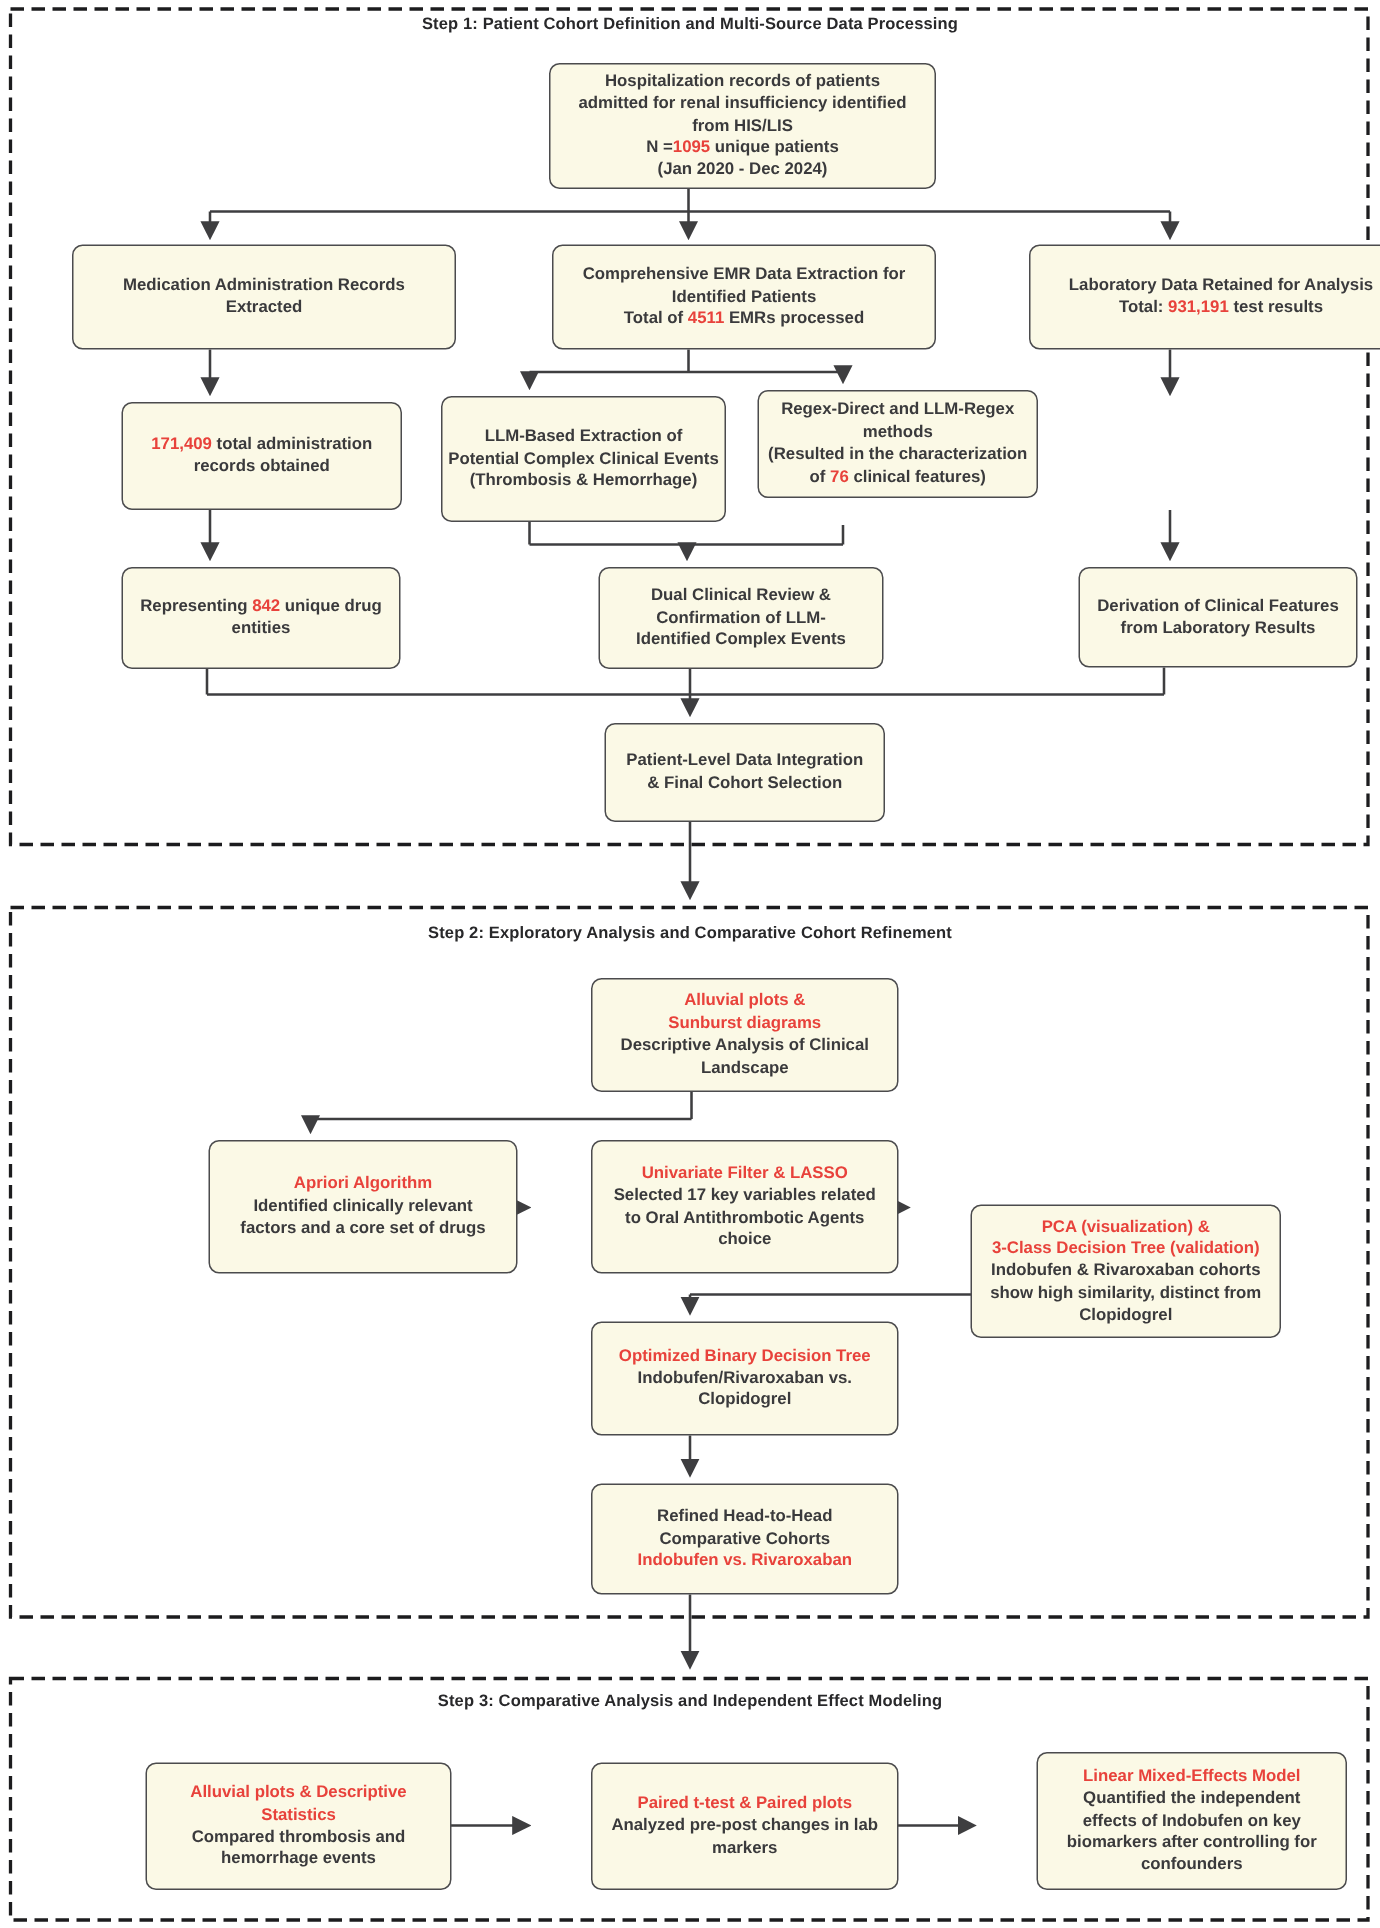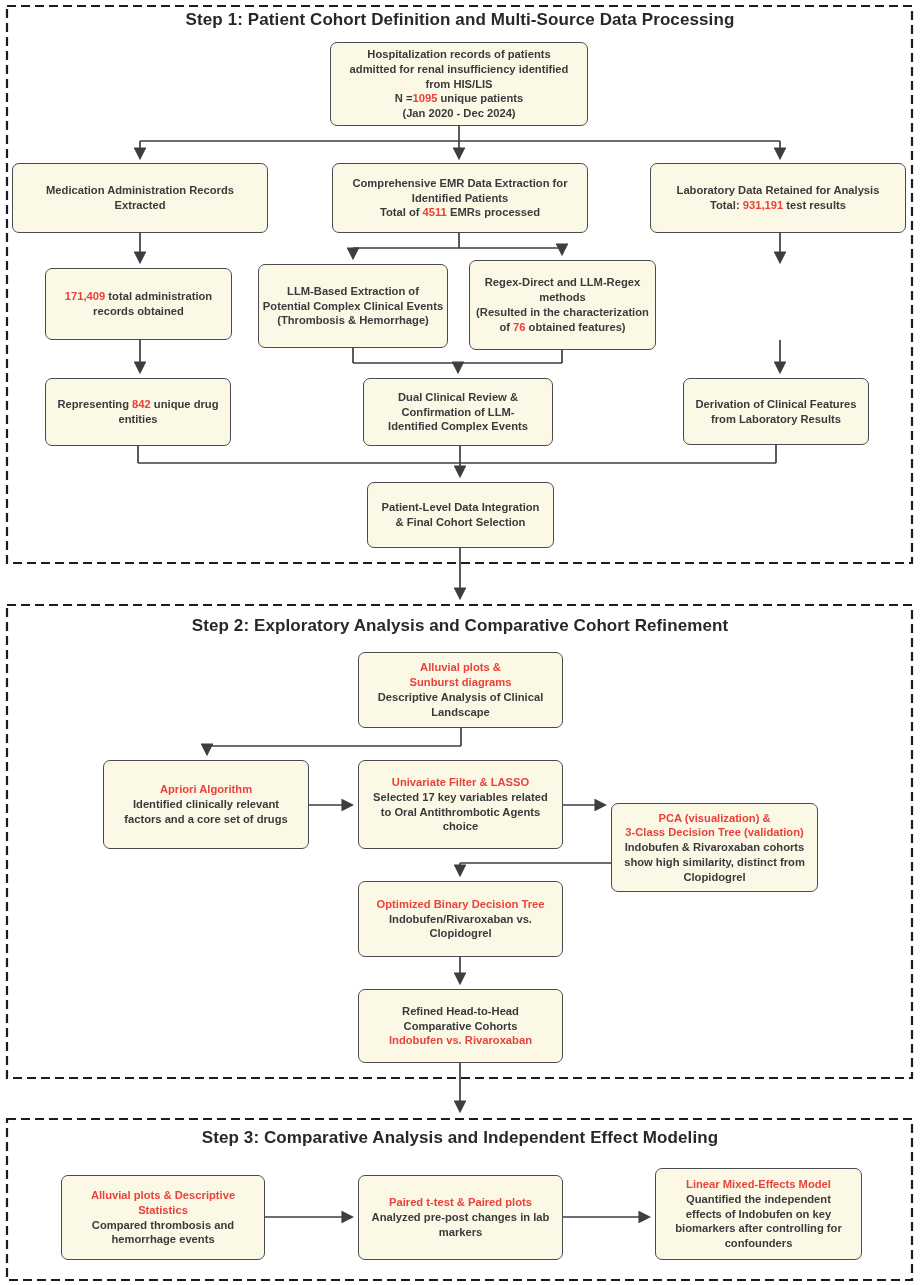--- a/index.html
+++ b/index.html
@@ -16,31 +16,32 @@
   #canvas{
     position:relative;width:920px;height:1285px;background:var(--bg);
     font-family:"Liberation Sans","DejaVu Sans",sans-serif;overflow:hidden;
   }
   #wires{position:absolute;left:0;top:0;width:920px;height:1285px;z-index:1;}
   .flow-line{stroke:var(--line);stroke-width:1.7;fill:none;}
   .container-rect{fill:none;stroke:var(--container);stroke-width:2.2;stroke-dasharray:9 5;}
   .arrow-head-path{fill:var(--line);}
   .step-title{
     position:absolute;left:0;width:920px;text-align:center;z-index:2;
-    font-size:17px;font-weight:700;color:var(--title);letter-spacing:.1px;
+    font-size:11px;font-weight:700;color:var(--title);letter-spacing:.1px;
   }
   .box{
     position:absolute;z-index:3;box-sizing:border-box;
     background:var(--box-fill);
     border:1.5px solid var(--box-border);
     border-radius:7px;
     display:flex;flex-direction:column;justify-content:center;align-items:center;
     text-align:center;color:var(--text-dark);
     font-size:11.2px;font-weight:700;line-height:1.32;
     padding:3px 5px;
+    margin-left:36px;
   }
   .box .line{white-space:nowrap;}
   .box .red{color:var(--red);}
 </style>
 </head>
 <body>
 
 <div id="canvas">
 
   <svg id="wires" viewBox="0 0 920 1285" xmlns="http://www.w3.org/2000/svg">
@@ -125,25 +126,25 @@
     </div>
   <div class="box" style="left:45px;top:268px;width:187px;height:72px">
       <div class="line"><span class="red">171,409</span><span> total administration</span></div>
       <div class="line"><span>records obtained</span></div>
     </div>
   <div class="box" style="left:258px;top:264px;width:190px;height:84px">
       <div class="line"><span>LLM-Based Extraction of</span></div>
       <div class="line"><span>Potential Complex Clinical Events</span></div>
       <div class="line"><span>(Thrombosis &amp; Hemorrhage)</span></div>
     </div>
-  <div class="box" style="left:469px;top:260px;width:187px;height:90px">
+  <div class="box" style="left:469px;top:260px;width:187px;height:72px">
       <div class="line"><span>Regex-Direct and LLM-Regex</span></div>
       <div class="line"><span>methods</span></div>
       <div class="line"><span>(Resulted in the characterization</span></div>
-      <div class="line"><span>of </span><span class="red">76</span><span> obtained features)</span></div>
+      <div class="line"><span>of </span><span class="red">76</span><span> clinical features)</span></div>
     </div>
   <div class="box" style="left:45px;top:378px;width:186px;height:68px">
       <div class="line"><span>Representing </span><span class="red">842</span><span> unique drug</span></div>
       <div class="line"><span>entities</span></div>
     </div>
   <div class="box" style="left:683px;top:378px;width:186px;height:67px">
       <div class="line"><span>Derivation of Clinical Features</span></div>
       <div class="line"><span>from Laboratory Results</span></div>
     </div>
   <div class="box" style="left:363px;top:378px;width:190px;height:68px">

